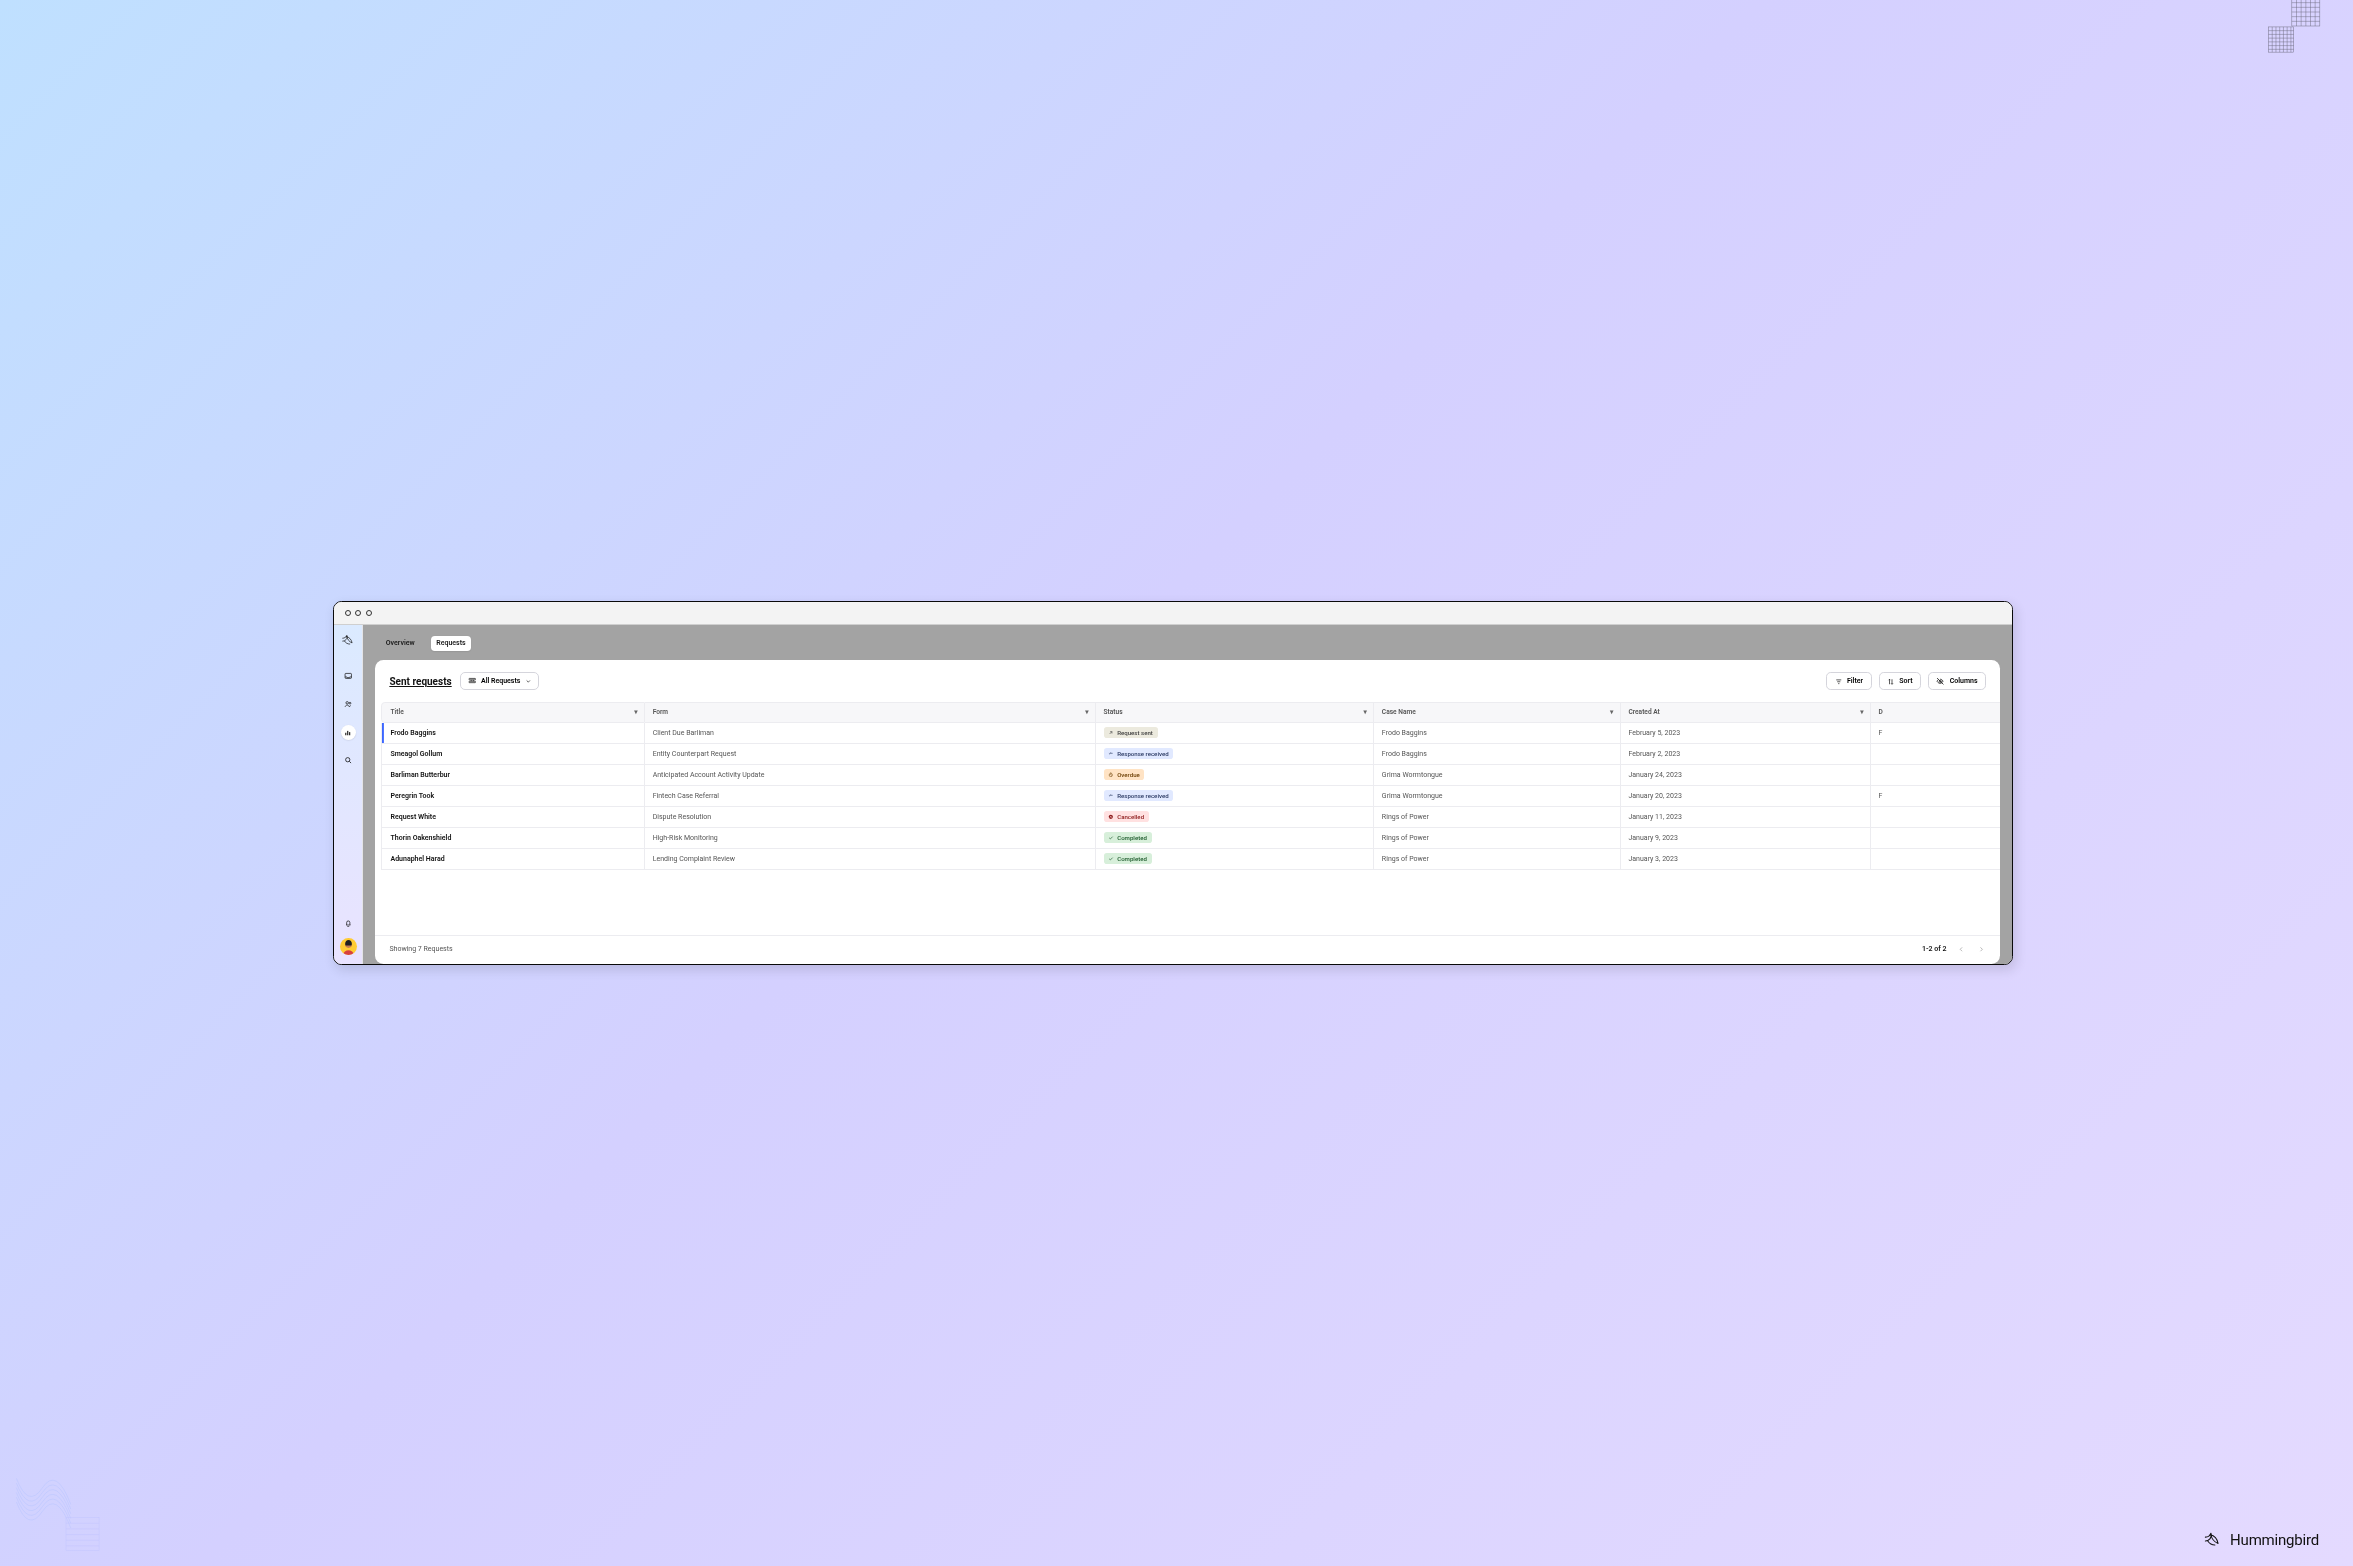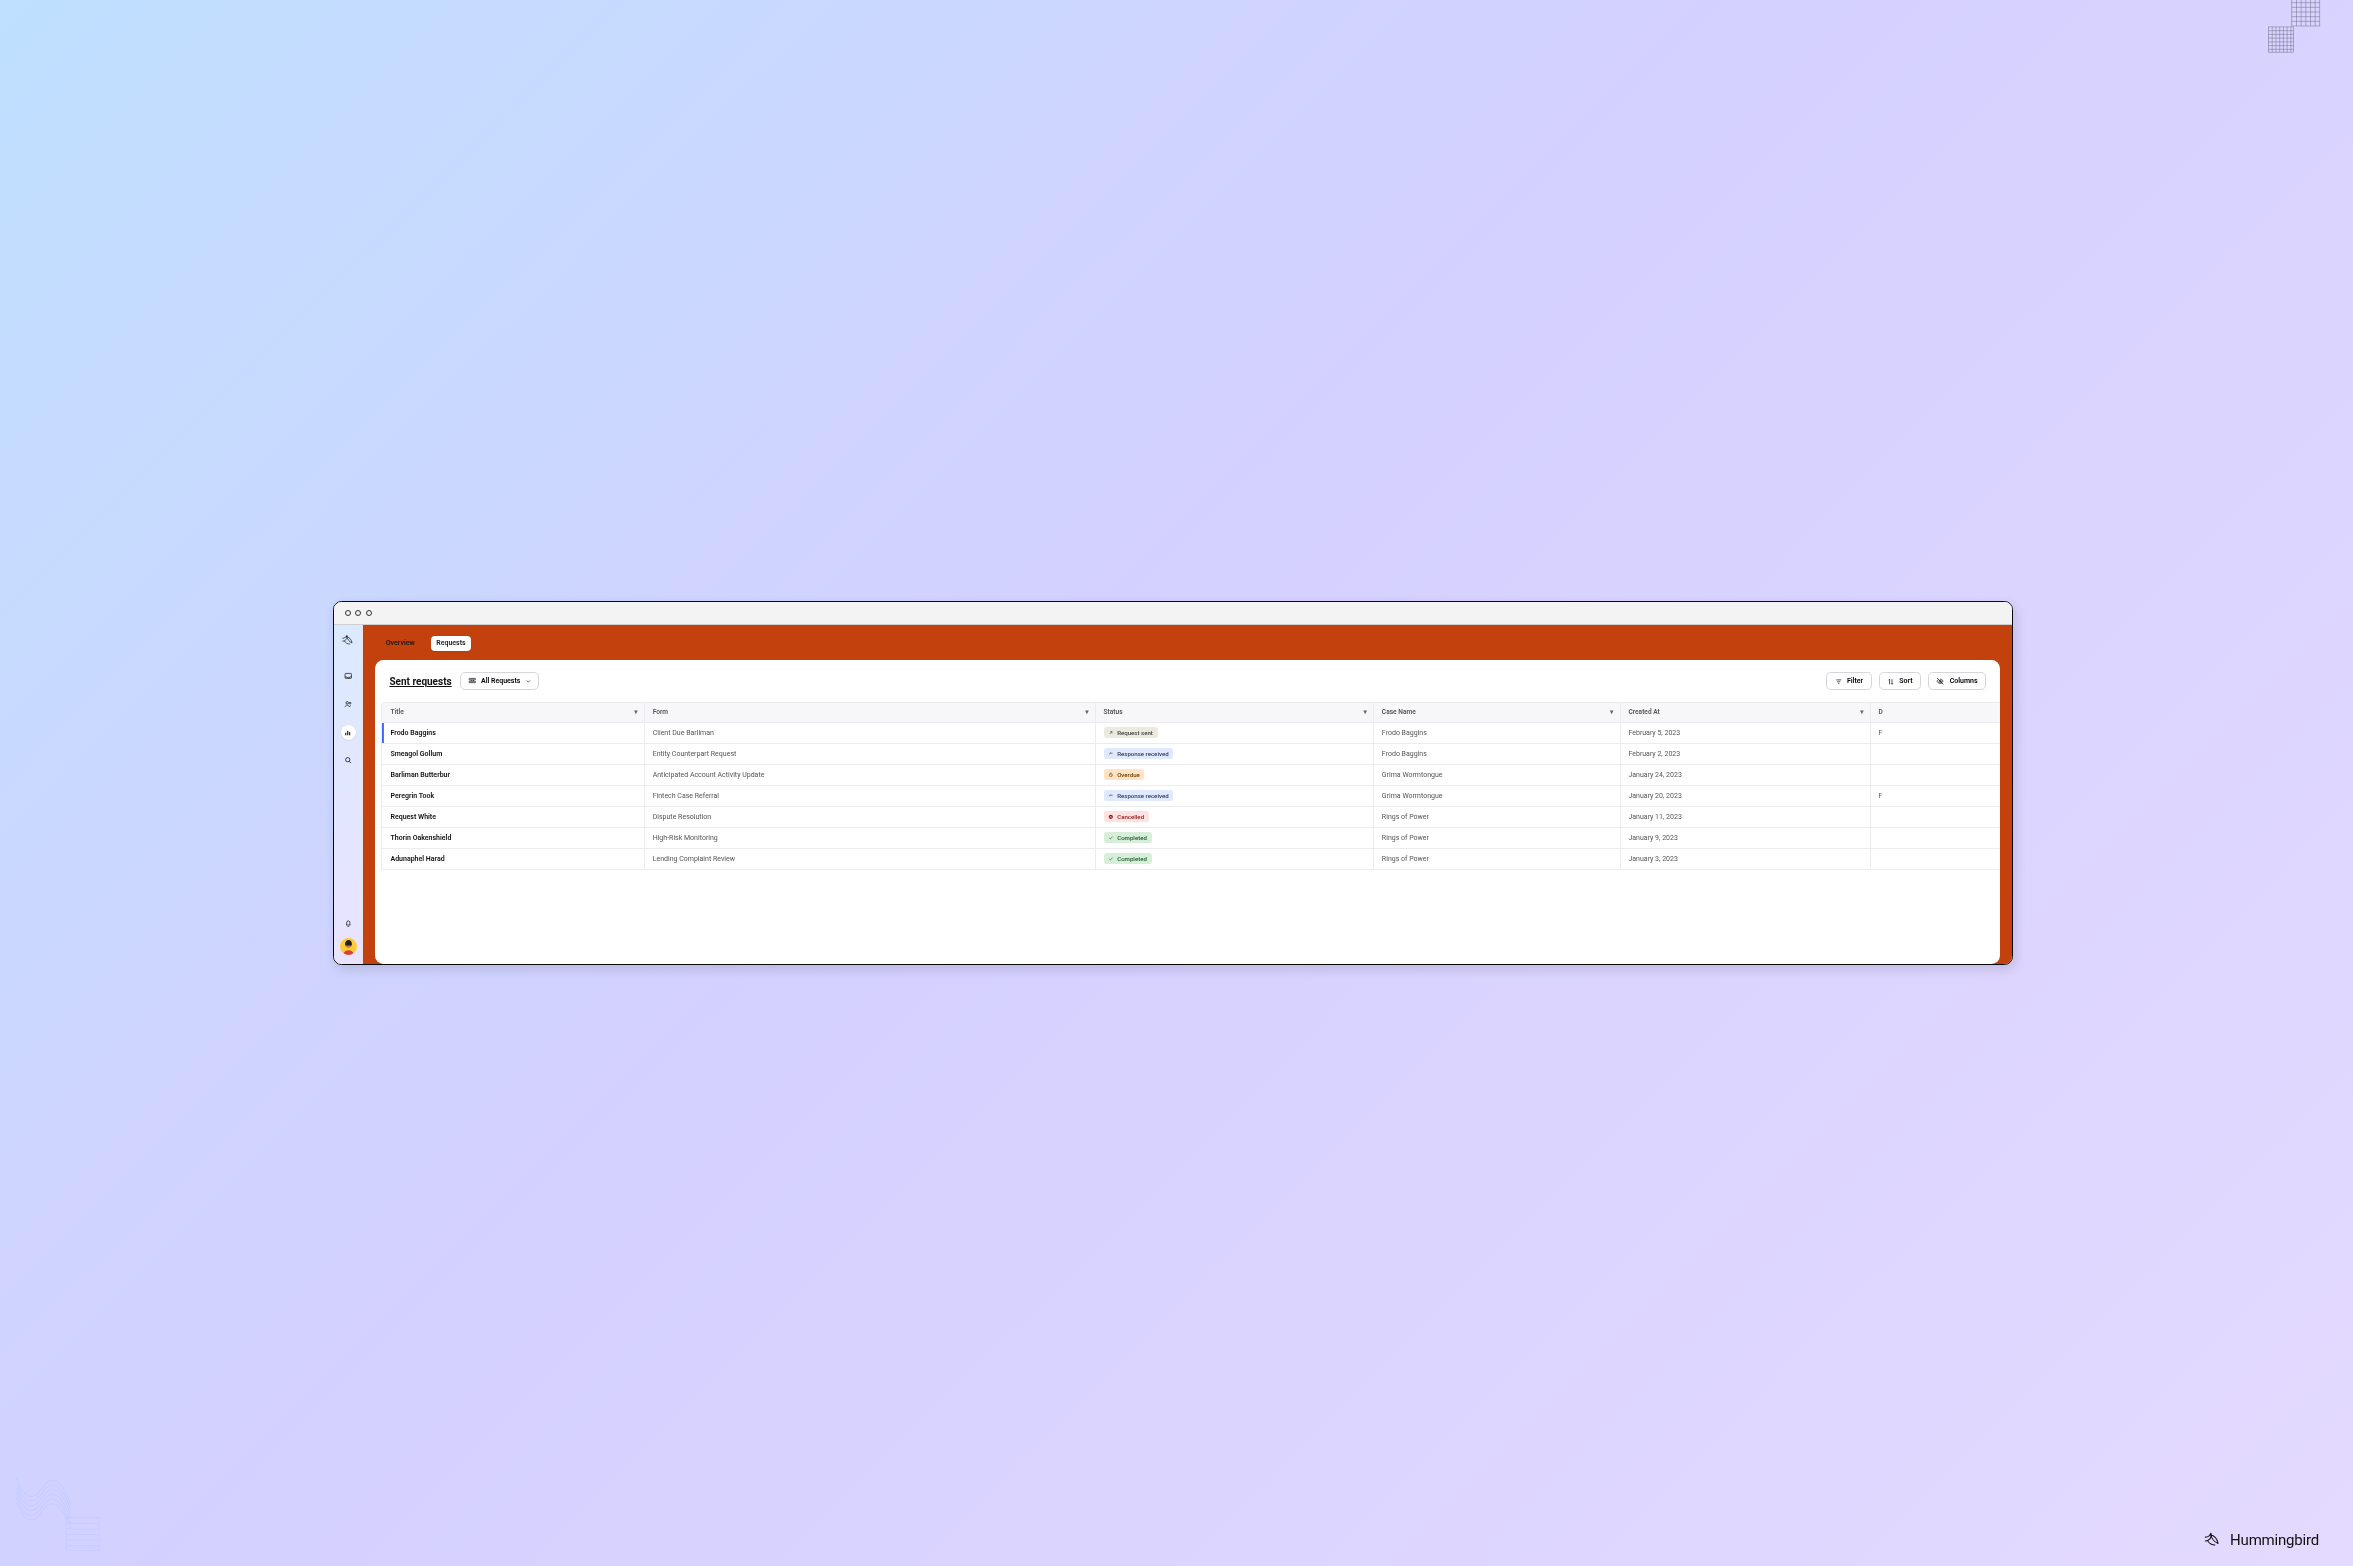--- a/index.html
+++ b/index.html
@@ -98,21 +98,21 @@
   .sidebar .avatar {
     width: 17px; height: 17px; border-radius:50%;
     background: #ffcc33;
     overflow:hidden;
     display:flex;align-items:flex-end;justify-content:center;
   }
 
   
   .main {
     flex:1;
-    background:#c2410c;
+    background:#a3a3a3;
     display:flex;
     flex-direction:column;
     min-width:0;
   }
 
   .tabs {
     display:flex;
     gap: 10.4px;
     padding: 11.3px 17px 0;
     align-items:center;
@@ -555,17 +555,33 @@
                       <span>Completed</span>
                     </span></td>
                   <td>Rings of Power</td>
                   <td>January 3, 2023</td>
                   <td></td>
                 </tr>
               </tbody>
           </table>
         </div>
 
+        <div class="panel-foot">
+          <span>Showing 7 Requests</span>
+          <div class="pager">
+            <span class="page-txt">1-2 of 2</span>
+            <span class="pg-arrow">
+              <svg width="6.6" height="6.6" viewBox="0 0 24 24" fill="none" stroke="currentColor" stroke-width="2.5">
+                  <path d="M15 5l-7 7 7 7"></path>
+                </svg>
+            </span>
+            <span class="pg-arrow">
+              <svg width="6.6" height="6.6" viewBox="0 0 24 24" fill="none" stroke="currentColor" stroke-width="2.5">
+                  <path d="M9 5l7 7-7 7"></path>
+                </svg>
+            </span>
+          </div>
+        </div>
       </div>
     </section>
   </div>
 </div>
 
 
 </body></html>

